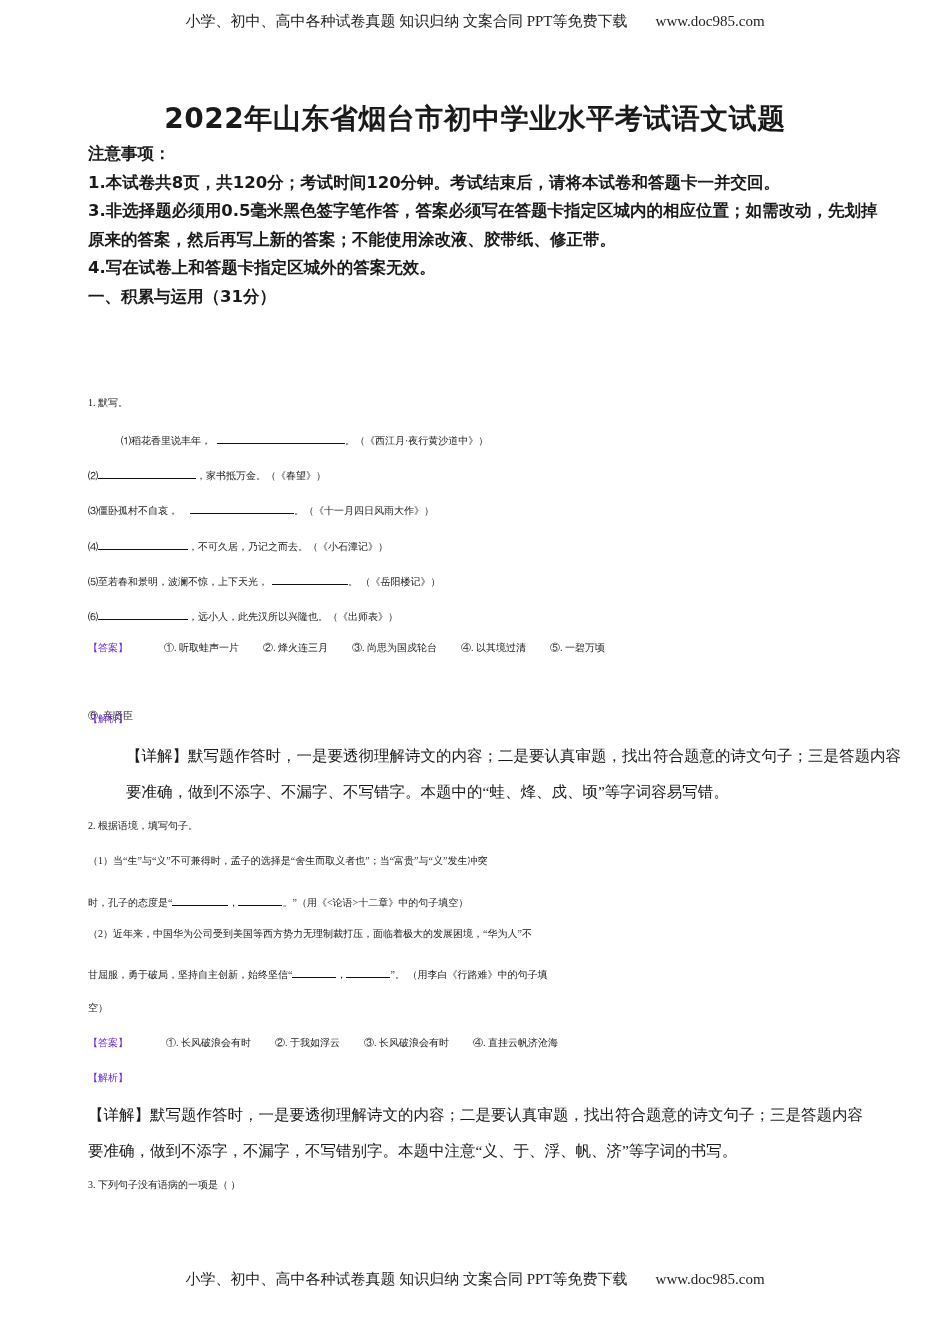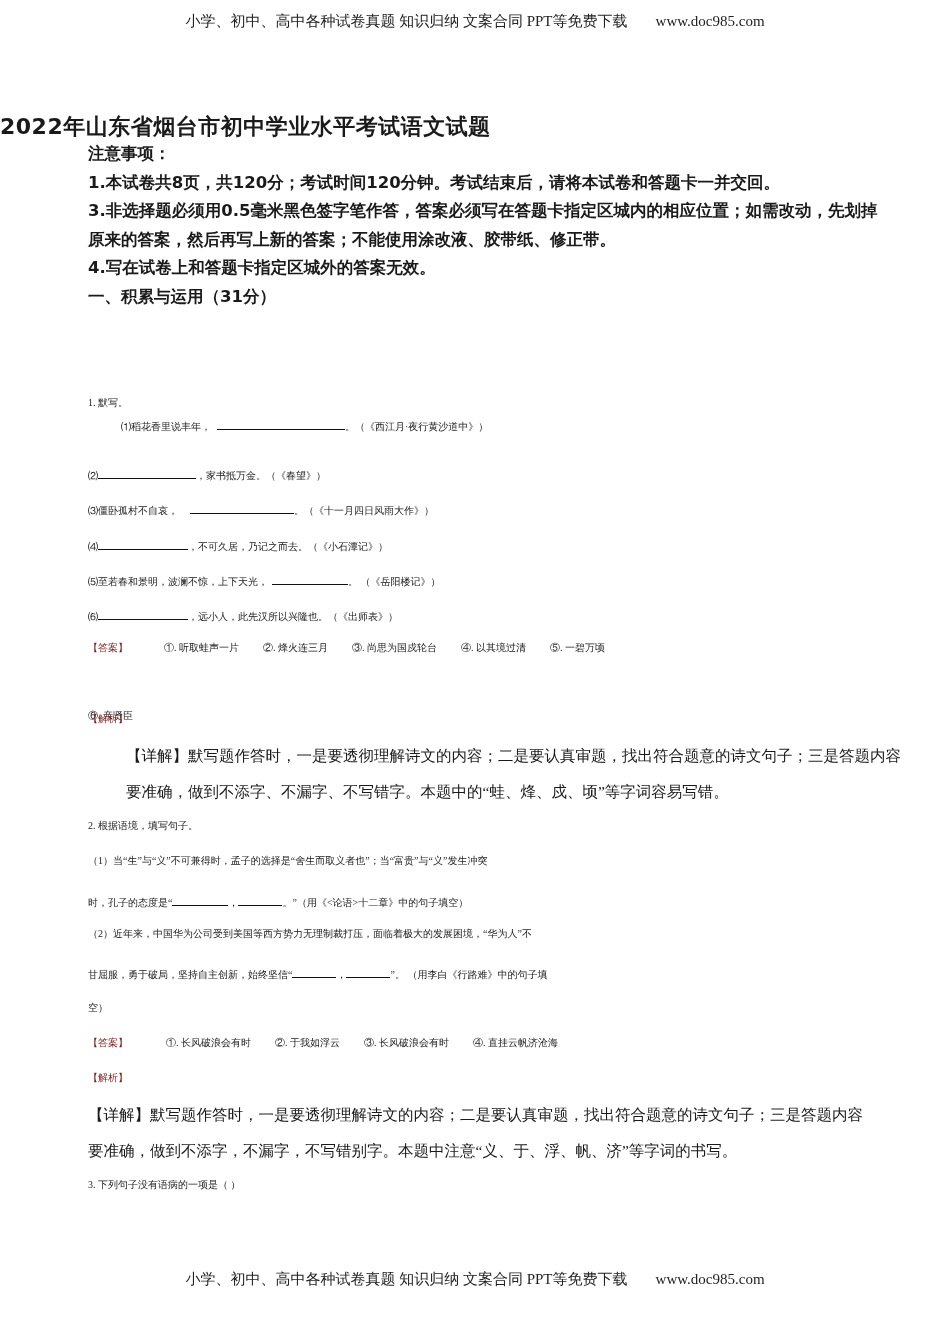--- a/index.html
+++ b/index.html
@@ -11,33 +11,33 @@
   .banner {
     position: absolute; left: 0; width: 950px; text-align: center;
     font-size: 15px; color: #222; letter-spacing: 0;
     font-family: "Liberation Serif", "DejaVu Serif", serif;
   }
   .banner .site { margin-left: 28px; margin-top: 20px; }
   .banner.top { top: 12px; }
   .banner.bottom { top: 1270px; }
 
   .title {
-    position: absolute; top: 112px; left: 0; width: 950px; 
-    font-size: 22px; font-weight: bold; letter-spacing: 0.5px;
+    position: absolute; top: 100px; left: 0; width: 950px; text-align: center;
+    font-size: 28px; font-weight: bold; letter-spacing: 0.5px;
     font-family: "DejaVu Sans", "Liberation Sans", sans-serif;
   }
   .notice {
     position: absolute; left: 88px; width: 790px;
     font-size: 16.5px; font-weight: bold; line-height: 28.5px;
     font-family: "DejaVu Sans", "Liberation Sans", sans-serif;
   }
   .line { position: absolute; left: 88px; white-space: nowrap; font-size: 10px; }
   .q { font-family: "Liberation Serif", "DejaVu Serif", serif; }
   .blank { display: inline-block; border-bottom: 1px solid #111; height: 14px; vertical-align: baseline; }
-  .label-blue { color: #7f1d1d; }
+  .label-blue { color: #6d28d9; }
   .ans-item { display: inline-block; margin-right: 24px; }
   .para {
     position: absolute; left: 88px; width: 785px;
     font-size: 15.5px; line-height: 36px;
     font-family: "Liberation Serif", "DejaVu Serif", serif;
   }
 </style>
 </head>
 <body>
 
@@ -50,21 +50,21 @@
 <div class="notice" style="top:140px;">
   <div>注意事项：</div>
   <div>1.本试卷共8页，共120分；考试时间120分钟。考试结束后，请将本试卷和答题卡一并交回。</div>
   <div>3.非选择题必须用0.5毫米黑色签字笔作答，答案必须写在答题卡指定区城内的相应位置；如需改动，先划掉原来的答案，然后再写上新的答案；不能使用涂改液、胶带纸、修正带。</div>
   <div>4.写在试卷上和答题卡指定区城外的答案无效。</div>
   <div>一、积累与运用（31分）</div>
 </div>
 
 <div class="line q" style="top:396px;">1. 默写。</div>
 
-<div class="line q" style="top:415px;padding-left:33px;">
+<div class="line q" style="top:429px;padding-left:33px;">
   <span>⑴</span><span>稻花香里说丰年，</span><span class="blank" style="width:128px;margin-left:6px;"></span><span>。（《西江月·夜行黄沙道中》）</span>
 </div>
 <div class="line q" style="top:464px;">
   <span>⑵</span><span class="blank" style="width:98px;"></span><span>，家书抵万金。（《春望》）</span>
 </div>
 <div class="line q" style="top:499px;">
   <span>⑶</span><span>僵卧孤村不自哀，</span><span class="blank" style="width:104px;margin-left:12px;"></span><span>。（《十一月四日风雨大作》）</span>
 </div>
 <div class="line q" style="top:535px;">
   <span>⑷</span><span class="blank" style="width:90px;"></span><span>，不可久居，乃记之而去。（《小石潭记》）</span>

